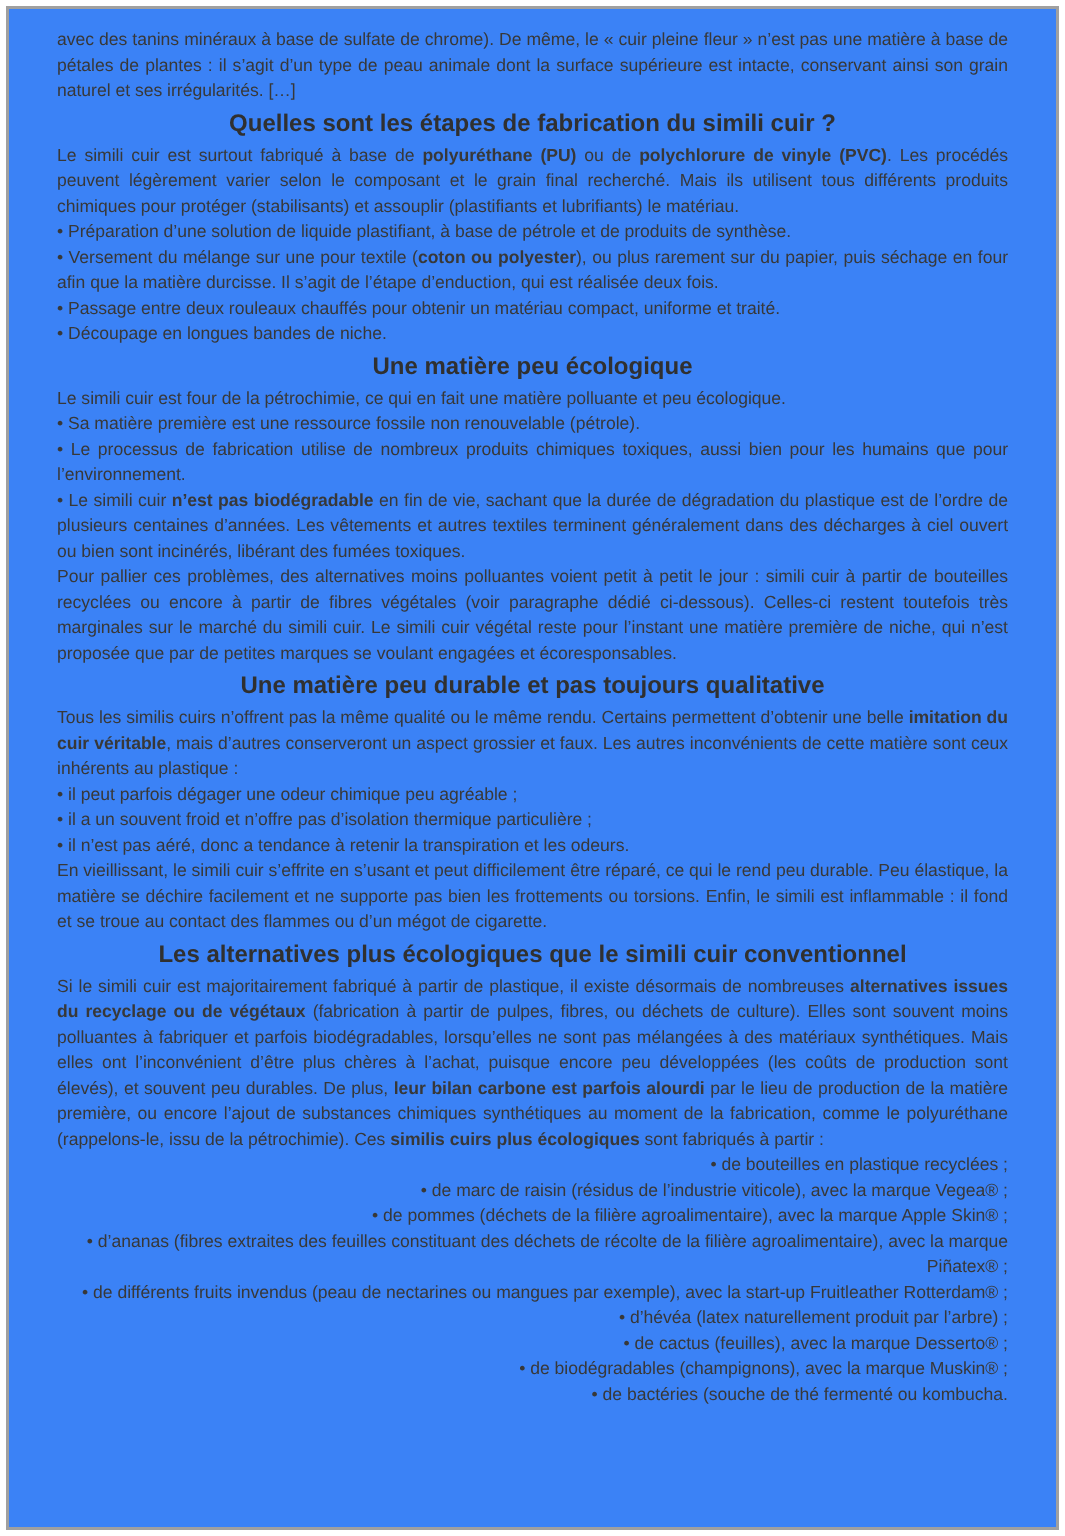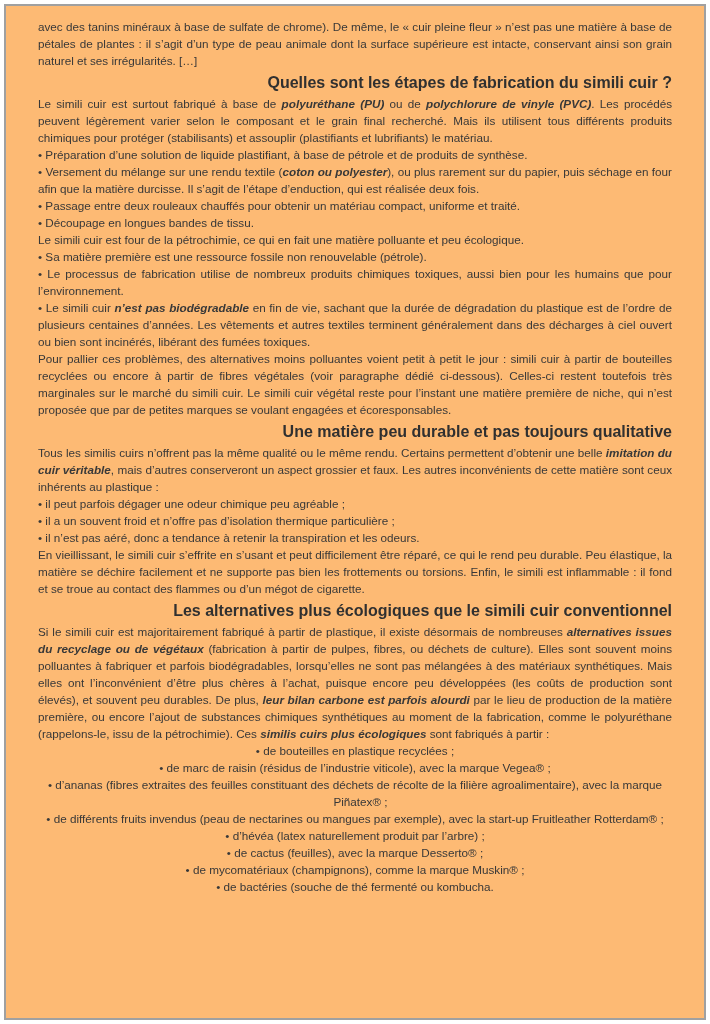--- a/index.html
+++ b/index.html
@@ -8,77 +8,79 @@
   }
   body {
     width: 710px; height: 1024px;
     position: relative;
     font-family: "Liberation Sans", "DejaVu Sans", sans-serif;
   }
   .page {
     position: absolute;
     left: 4px; top: 4px; right: 4px; bottom: 4px;
     border: 2px solid #a0a0a0;
-    background: #fdba74;
+    background: #3b82f6;
     overflow: hidden;
   }
   .content {
     position: absolute;
     left: 32px; right: 32px; top: 12px;
     color: #383838;
     font-size: 11.7px;
     line-height: 17px;
   }
   .content .p {
     text-align: justify;
     margin: 0;
   }
   .content .li {
-    text-align: center;
+    text-align: right;
     margin: 0;
     padding-left: 11px;
     text-indent: -11px;
   }
   .content .h {
     font-weight: 700;
     font-size: 16px;
     line-height: 20px;
     margin: 4px 0 2px 0;
     color: #303030;
-    text-align: right;
+    text-align: center;
   }
-  .content b { font-weight: 700; font-style: italic; }
+  .content b { font-weight: 700; }
 </style>
 </head>
 <body>
 
 <div class="page">
   <div class="content" id="doc-content" style="color: rgb(56, 56, 56);">
       <div class="p"><span>avec des tanins minéraux à base de sulfate de chrome). De même, le « cuir pleine fleur » n’est pas une matière à base de pétales de plantes : il s’agit d’un type de peau animale dont la surface supérieure est intacte, conservant ainsi son grain naturel et ses irrégularités. […]</span></div>
       <div class="h"><span>Quelles sont les étapes de fabrication du simili cuir ?</span></div>
       <div class="p"><span>Le simili cuir est surtout fabriqué à base de </span><b>polyuréthane (PU)</b><span> ou de </span><b>polychlorure de vinyle (PVC)</b><span>. Les procédés peuvent légèrement varier selon le composant et le grain final recherché. Mais ils utilisent tous différents produits chimiques pour protéger (stabilisants) et assouplir (plastifiants et lubrifiants) le matériau.</span></div>
       <div class="p"><span>• Préparation d’une solution de liquide plastifiant, à base de pétrole et de produits de synthèse.</span></div>
-      <div class="p"><span>• Versement du mélange sur une rendu textile (</span><b>coton ou polyester</b><span>), ou plus rarement sur du papier, puis séchage en four afin que la matière durcisse. Il s’agit de l’étape d’enduction, qui est réalisée deux fois.</span></div>
+      <div class="p"><span>• Versement du mélange sur une pour textile (</span><b>coton ou polyester</b><span>), ou plus rarement sur du papier, puis séchage en four afin que la matière durcisse. Il s’agit de l’étape d’enduction, qui est réalisée deux fois.</span></div>
       <div class="p"><span>• Passage entre deux rouleaux chauffés pour obtenir un matériau compact, uniforme et traité.</span></div>
-      <div class="p"><span>• Découpage en longues bandes de tissu.</span></div>
+      <div class="p"><span>• Découpage en longues bandes de niche.</span></div>
+      <div class="h"><span>Une matière peu écologique</span></div>
       <div class="p"><span>Le simili cuir est four de la pétrochimie, ce qui en fait une matière polluante et peu écologique.</span></div>
       <div class="p"><span>• Sa matière première est une ressource fossile non renouvelable (pétrole).</span></div>
       <div class="p"><span>• Le processus de fabrication utilise de nombreux produits chimiques toxiques, aussi bien pour les humains que pour l’environnement.</span></div>
       <div class="p"><span>• Le simili cuir </span><b>n’est pas biodégradable</b><span> en fin de vie, sachant que la durée de dégradation du plastique est de l’ordre de plusieurs centaines d’années. Les vêtements et autres textiles terminent généralement dans des décharges à ciel ouvert ou bien sont incinérés, libérant des fumées toxiques.</span></div>
       <div class="p"><span>Pour pallier ces problèmes, des alternatives moins polluantes voient petit à petit le jour : simili cuir à partir de bouteilles recyclées ou encore à partir de fibres végétales (voir paragraphe dédié ci-dessous). Celles-ci restent toutefois très marginales sur le marché du simili cuir. Le simili cuir végétal reste pour l’instant une matière première de niche, qui n’est proposée que par de petites marques se voulant engagées et écoresponsables.</span></div>
       <div class="h"><span>Une matière peu durable et pas toujours qualitative</span></div>
       <div class="p"><span>Tous les similis cuirs n’offrent pas la même qualité ou le même rendu. Certains permettent d’obtenir une belle </span><b>imitation du cuir véritable</b><span>, mais d’autres conserveront un aspect grossier et faux. Les autres inconvénients de cette matière sont ceux inhérents au plastique :</span></div>
       <div class="p"><span>• il peut parfois dégager une odeur chimique peu agréable ;</span></div>
       <div class="p"><span>• il a un souvent froid et n’offre pas d’isolation thermique particulière ;</span></div>
       <div class="p"><span>• il n’est pas aéré, donc a tendance à retenir la transpiration et les odeurs.</span></div>
       <div class="p"><span>En vieillissant, le simili cuir s’effrite en s’usant et peut difficilement être réparé, ce qui le rend peu durable. Peu élastique, la matière se déchire facilement et ne supporte pas bien les frottements ou torsions. Enfin, le simili est inflammable : il fond et se troue au contact des flammes ou d’un mégot de cigarette.</span></div>
       <div class="h"><span>Les alternatives plus écologiques que le simili cuir conventionnel</span></div>
       <div class="p"><span>Si le simili cuir est majoritairement fabriqué à partir de plastique, il existe désormais de nombreuses </span><b>alternatives issues du recyclage ou de végétaux</b><span> (fabrication à partir de pulpes, fibres, ou déchets de culture). Elles sont souvent moins polluantes à fabriquer et parfois biodégradables, lorsqu’elles ne sont pas mélangées à des matériaux synthétiques. Mais elles ont l’inconvénient d’être plus chères à l’achat, puisque encore peu développées (les coûts de production sont élevés), et souvent peu durables. De plus, </span><b>leur bilan carbone est parfois alourdi</b><span> par le lieu de production de la matière première, ou encore l’ajout de substances chimiques synthétiques au moment de la fabrication, comme le polyuréthane (rappelons-le, issu de la pétrochimie). Ces </span><b>similis cuirs plus écologiques</b><span> sont fabriqués à partir :</span></div>
       <div class="li"><span>• de bouteilles en plastique recyclées ;</span></div>
       <div class="li"><span>• de marc de raisin (résidus de l’industrie viticole), avec la marque Vegea® ;</span></div>
+      <div class="li"><span>• de pommes (déchets de la filière agroalimentaire), avec la marque Apple Skin® ;</span></div>
       <div class="li"><span>• d’ananas (fibres extraites des feuilles constituant des déchets de récolte de la filière agroalimentaire), avec la marque Piñatex® ;</span></div>
       <div class="li"><span>• de différents fruits invendus (peau de nectarines ou mangues par exemple), avec la start-up Fruitleather Rotterdam® ;</span></div>
       <div class="li"><span>• d’hévéa (latex naturellement produit par l’arbre) ;</span></div>
       <div class="li"><span>• de cactus (feuilles), avec la marque Desserto® ;</span></div>
-      <div class="li"><span>• de mycomatériaux (champignons), comme la marque Muskin® ;</span></div>
+      <div class="li"><span>• de biodégradables (champignons), avec la marque Muskin® ;</span></div>
       <div class="li"><span>• de bactéries (souche de thé fermenté ou kombucha.</span></div>
     </div>
 </div>
 
 </body></html>

